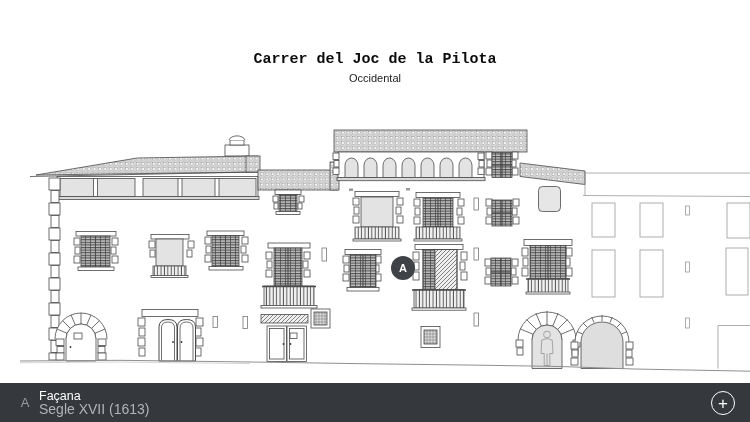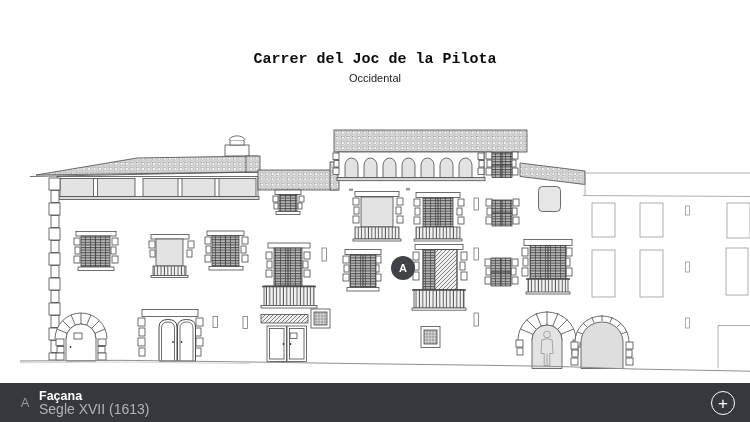--- a/index.html
+++ b/index.html
@@ -43,21 +43,21 @@
   }
   
   .footer{
     position:absolute; left:0; top:383px; width:750px; height:39px;
     background:#35383c; display:flex; align-items:center; cursor:pointer;
   }
   .footer .marker-label{
     width:24px; margin-left:13px; font-size:13px; color:#979a9d; text-align:center;
   }
   .footer .text-block{ margin-left:2px; }
-  .footer .ftitle{ font-size:12.5px; font-weight:bold; color:#ffffff; line-height:14px; }
+  .footer .ftitle{ font-size:12.5px; font-weight:normal; color:#ffffff; line-height:14px; }
   .footer .fsub{ font-size:14px; color:#b1b4b6; line-height:13px; }
   .add-btn{
     position:absolute; left:711px; top:391px; width:24px; height:24px;
     border:1.6px solid #ffffff; border-radius:50%;
     display:flex; align-items:center; justify-content:center;
     color:#ffffff; font-size:17px; font-weight:300; line-height:1; cursor:pointer;
   }
 </style>
 </head>
 <body>

